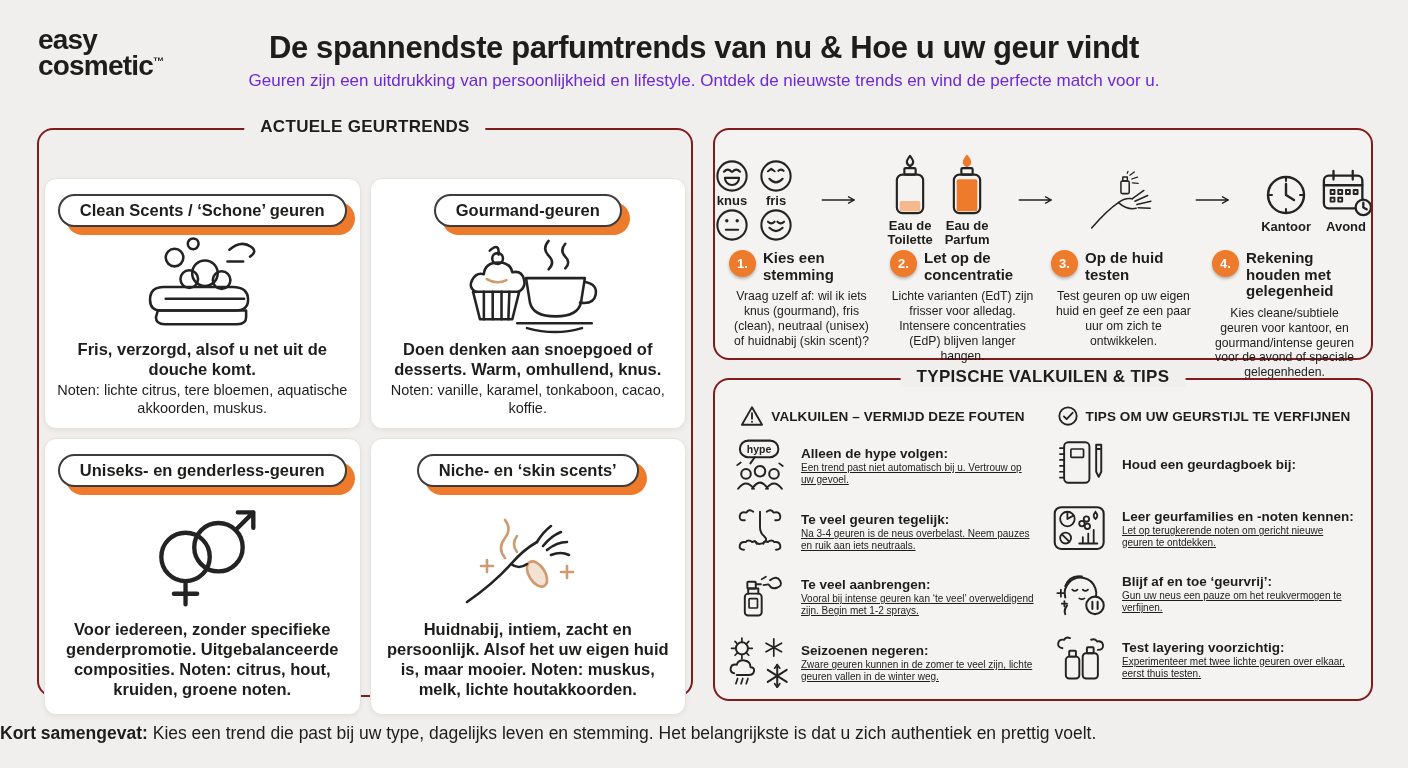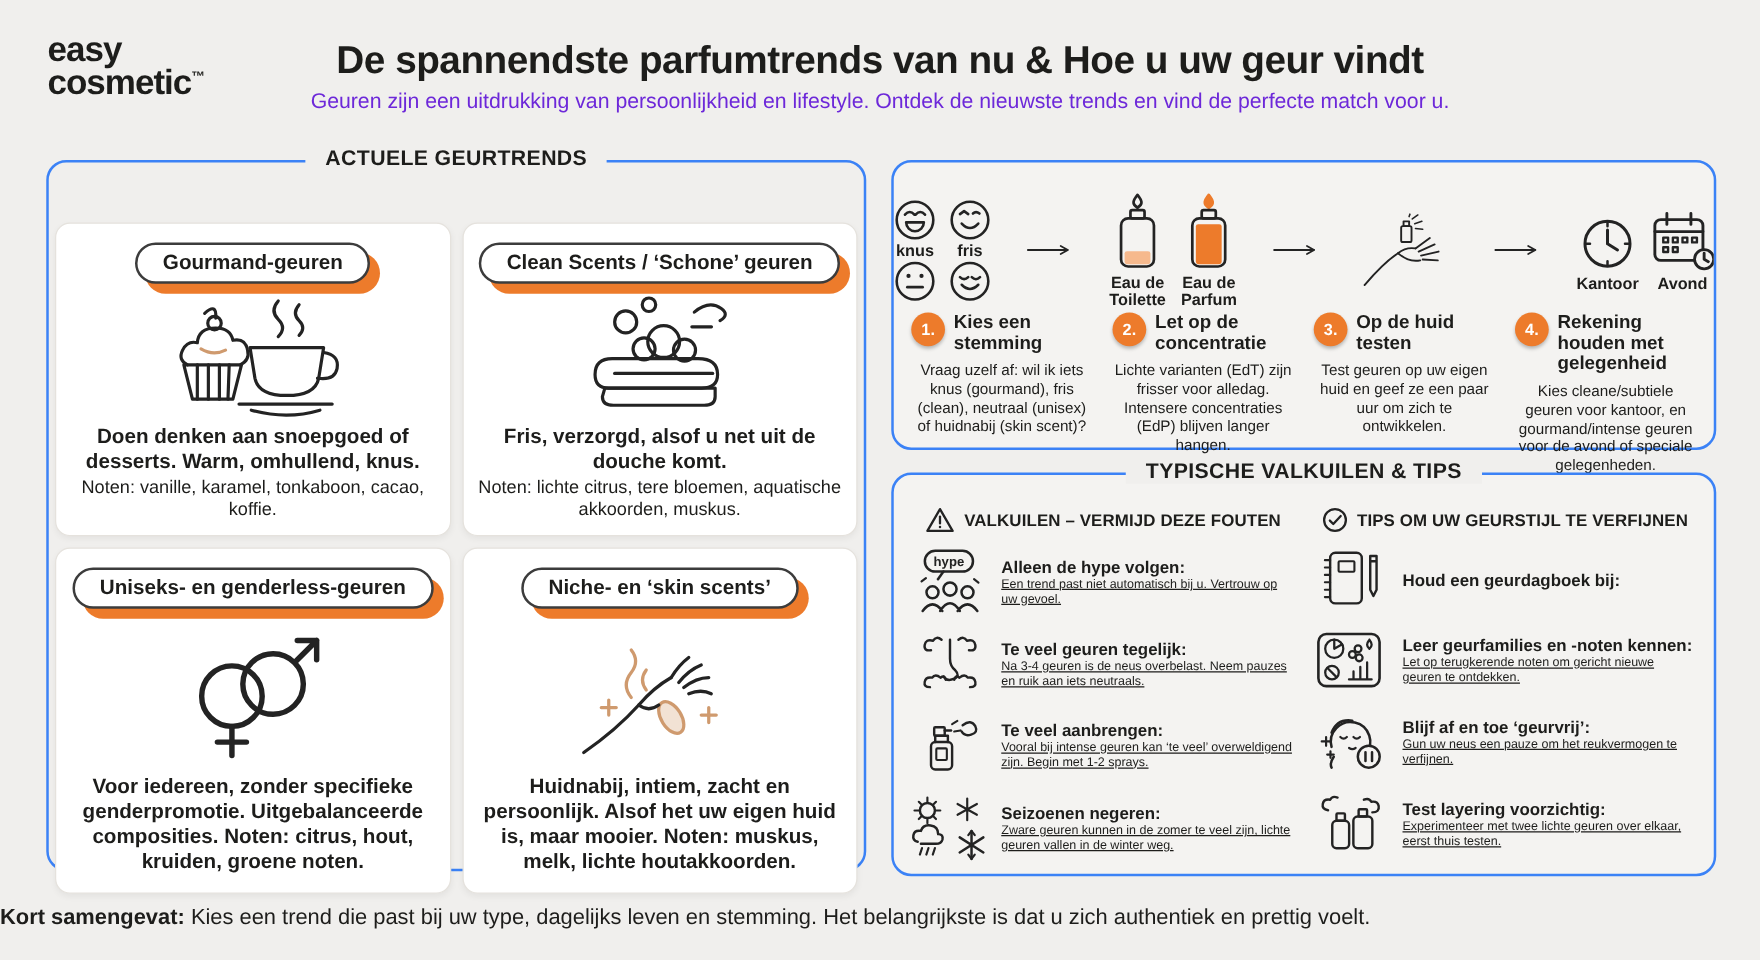--- a/index.html
+++ b/index.html
@@ -10,21 +10,21 @@
   .logo .tm { font-size:11px; vertical-align:super; font-weight:700; }
 
   .header { position:absolute; left:0; right:0; top:30px; text-align:center; }
   .header h1 { font-size:31px; font-weight:800; letter-spacing:-0.4px; }
   .header .sub { margin-top:5px; font-size:17px; font-weight:400; color:#6d28d9; }
 
   .content { position:absolute; left:37px; top:128px; width:1336px; height:569px; display:flex; gap:20px; }
   .col-left { width:656px; position:relative; height:100%; }
   .col-right { width:660px; display:flex; flex-direction:column; gap:18px; }
 
-  .panel { position:relative; border:2px solid #3b82f6; border-radius:16px; background:#f4f3f1; }
+  .panel { position:relative; border:2px solid #7f1d1d; border-radius:16px; background:#f4f3f1; }
   .panel.transparent { background:transparent; }
   .panel-title { position:absolute; top:-13px; left:50%; transform:translateX(-50%); background:#f0efed; padding:0 16px; font-size:17px; font-weight:800; white-space:nowrap; letter-spacing:0.3px; }
 
   .cards { position:absolute; left:5px; right:5px; top:48px; bottom:5px; display:grid; grid-template-columns:1fr 1fr; grid-template-rows:1fr 1fr; gap:9px; }
   .card { background:#fff; border:1px solid #e5e2dd; border-radius:12px; box-shadow:0 2px 5px rgba(0,0,0,.05); display:flex; flex-direction:column; align-items:center; padding:15px 12px 11px; }
   .pill { border:2px solid #3c3c3c; background:#fff; border-radius:999px; padding:5px 20px; font-size:16.5px; font-weight:700; box-shadow:8px 8px 0 #ed7b2b; white-space:nowrap; }
   .card-icon { flex:1; display:flex; align-items:center; justify-content:center; padding:6px 0 4px; }
   .card-text { font-size:16.5px; font-weight:600; text-align:center; line-height:1.22; max-width:306px; }
   .card-notes { font-size:14.5px; font-weight:400; text-align:center; line-height:1.2; margin-top:3px; max-width:306px; }
 
@@ -78,20 +78,39 @@
 <div class="header">
   <h1>De spannendste parfumtrends van nu &amp; Hoe u uw geur vindt</h1>
   <div class="sub">Geuren zijn een uitdrukking van persoonlijkheid en lifestyle. Ontdek de nieuwste trends en vind de perfecte match voor u.</div>
 </div>
 
 <div class="content">
 
   <div class="col-left panel transparent">
     <div class="panel-title">ACTUELE GEURTRENDS</div>
     <div class="cards">
+
+      <div class="card">
+        <div class="pill">Clean Scents / ‘Schone’ geuren</div>
+        <div class="card-icon">
+          <svg class="ln" width="152" height="100" viewBox="0 0 150 102">
+            <circle cx="47" cy="24" r="9"></circle>
+              <circle cx="66" cy="10" r="5.5"></circle>
+            <path d="M103 16 q12 -10 22 -3 q7 5 -1 10 M101 28 h16"></path>
+            <circle cx="78" cy="40" r="13"></circle>
+              <circle cx="95" cy="47" r="9"></circle>
+              <circle cx="62" cy="46" r="9"></circle>
+            <path d="M36 54 h70 q16 0 16 13 q0 11 -13 11 h-76 q-11 0 -11 -11 q0 -13 14 -13 z"></path>
+            <path d="M30 78 h90 v7 q0 7 -9 7 h-74 q-9 0 -9 -7 z"></path>
+            <path d="M38 66 h80"></path>
+          </svg>
+        </div>
+        <div class="card-text">Fris, verzorgd, alsof u net uit de douche komt.</div>
+        <div class="card-notes">Noten: lichte citrus, tere bloemen, aquatische akkoorden, muskus.</div>
+      </div>
 
       <div class="card">
         <div class="pill">Gourmand-geuren</div>
         <div class="card-icon">
           <svg class="ln" width="152" height="102" viewBox="0 0 150 104">
             <path d="M36 18 q10 -9 9 4"></path>
               <circle cx="44" cy="26" r="5.5"></circle>
             <path d="M22 60 q-8 -4 -4 -12 q4 -8 12 -6 q1 -12 15 -12 q12 0 14 10 q10 -2 12 8 q2 8 -6 12"></path>
             <path class="tan" d="M33 47 q10 6 20 1"></path>
             <path d="M19 60 h47 l-7 28 h-33 z"></path>
@@ -100,39 +119,20 @@
             <path d="M73 46 h60 l-4 25 q-3 14 -26 14 q-23 0 -26 -14 z"></path>
             <path d="M133 50 q13 2 11 13 q-2 10 -16 8"></path>
             <path d="M64 92 h76 M74 97 q29 8 56 0"></path>
           </svg>
         </div>
         <div class="card-text">Doen denken aan snoepgoed of desserts. Warm, omhullend, knus.</div>
         <div class="card-notes">Noten: vanille, karamel, tonkaboon, cacao, koffie.</div>
       </div>
 
       <div class="card">
-        <div class="pill">Clean Scents / ‘Schone’ geuren</div>
-        <div class="card-icon">
-          <svg class="ln" width="152" height="100" viewBox="0 0 150 102">
-            <circle cx="47" cy="24" r="9"></circle>
-              <circle cx="66" cy="10" r="5.5"></circle>
-            <path d="M103 16 q12 -10 22 -3 q7 5 -1 10 M101 28 h16"></path>
-            <circle cx="78" cy="40" r="13"></circle>
-              <circle cx="95" cy="47" r="9"></circle>
-              <circle cx="62" cy="46" r="9"></circle>
-            <path d="M36 54 h70 q16 0 16 13 q0 11 -13 11 h-76 q-11 0 -11 -11 q0 -13 14 -13 z"></path>
-            <path d="M30 78 h90 v7 q0 7 -9 7 h-74 q-9 0 -9 -7 z"></path>
-            <path d="M38 66 h80"></path>
-          </svg>
-        </div>
-        <div class="card-text">Fris, verzorgd, alsof u net uit de douche komt.</div>
-        <div class="card-notes">Noten: lichte citrus, tere bloemen, aquatische akkoorden, muskus.</div>
-      </div>
-
-      <div class="card">
         <div class="pill">Uniseks- en genderless-geuren</div>
         <div class="card-icon">
           <svg class="ln" width="132" height="122" viewBox="0 0 130 126">
             <g class="fat">
               <circle cx="48" cy="66" r="25"></circle>
               <path d="M48 91 v24 M36 104 h24"></path>
               <circle cx="82" cy="56" r="25"></circle>
               <path d="M100 38 L118 20 M102 20 h16 v16"></path>
             </g>
           </svg>

